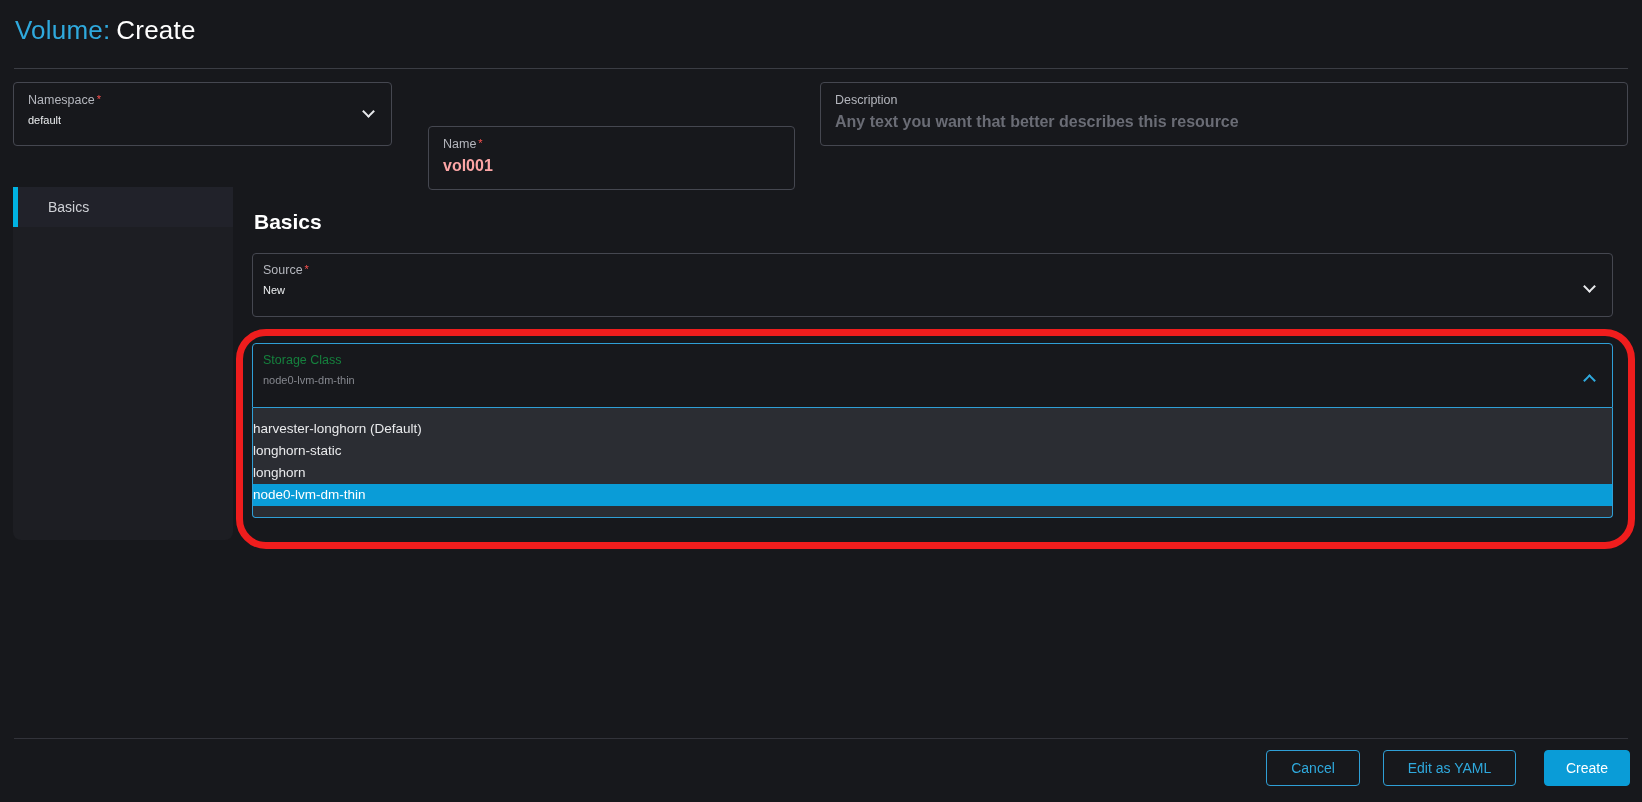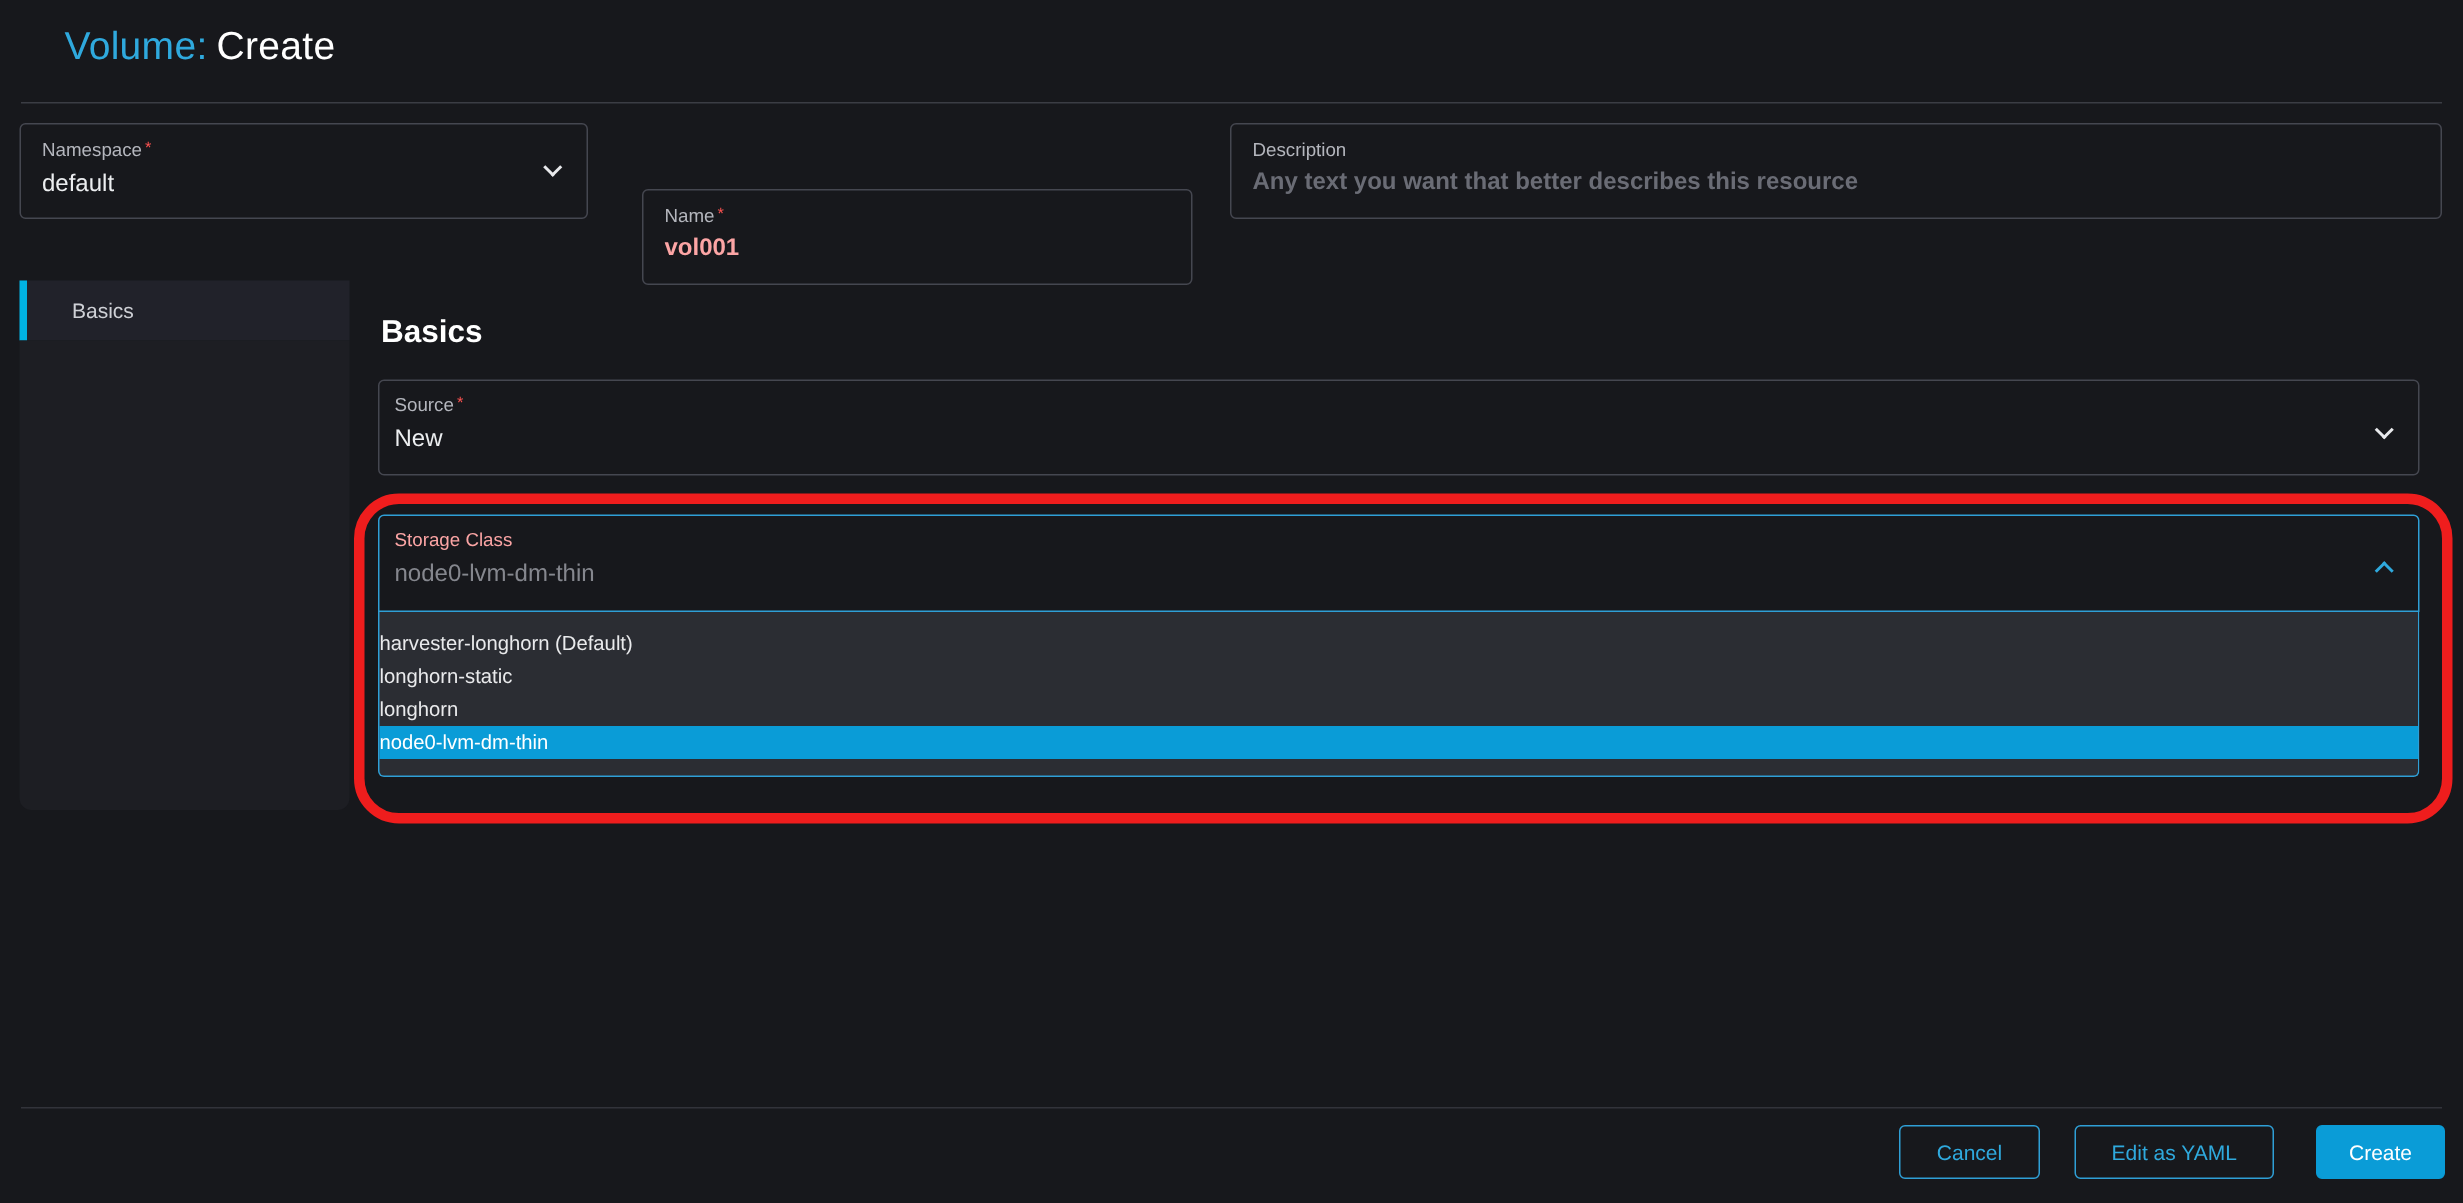--- a/index.html
+++ b/index.html
@@ -5,35 +5,35 @@
   * { margin:0; padding:0; box-sizing:border-box; }
   html,body { background:#101116; }
   .page {
     position:relative; width:1642px; height:802px;
     background:#17181c; overflow:hidden;
     font-family:"Liberation Sans", sans-serif;
     color:#eceef0;
   }
   
   .page-title { position:absolute; left:15px; top:15px; font-size:26px; font-weight:500; color:#ffffff; letter-spacing:.2px; }
-  .page-title .res { color:#2fa9dd; margin-right:6px;margin-left:28px; }
+  .page-title .res { color:#2fa9dd; margin-right:6px; }
   .top-divider { position:absolute; left:14px; width:1614px; top:68px; height:1px; background:#3b3d44; }
 
   
   .field {
     position:absolute; top:82px; height:64px;
     border:1px solid #454750; border-radius:4px;
     padding:10px 14px; background:transparent;
   }
   .f-namespace { left:13px;  width:379px; }
   .f-name      { left:428px; width:367px;margin-top:44px; }
   .f-desc      { left:820px; width:808px; }
   .lbl { font-size:12.5px; color:#b4b6bd; }
   .req { color:#fb5250; font-size:11px; vertical-align:top; margin-left:2px; }
-  .val { font-size:16px; color:#eceef0; margin-top:7px; }
+  .val { font-size:11px; color:#eceef0; margin-top:7px; }
   .txt-input {
     display:block; width:95%; margin-top:6px;
     background:transparent; border:none; outline:none;
     font-family:inherit; font-size:16px; color:#fca5a5;font-weight:bold;
   }
   .txt-input::placeholder { color:#6a6c75; }
 
   
   .chev {
     position:absolute; width:9px; height:9px;
@@ -59,21 +59,21 @@
 
   .select-box {
     position:absolute; left:252px; width:1361px;
     border:1px solid #454750; border-radius:4px; padding:9px 10px;
   }
   .sel-source { top:253px; height:64px; }
   .sel-storage {
     top:343px; height:65px;
     border:1px solid #2f9fd6; border-radius:4px 4px 0 0;
   }
-  .sel-storage .lbl { color:#fca5a5; }
+  .sel-storage .lbl { color:#15803d; }
   .sel-storage .val { color:#85878e; }
 
   
   .dropdown {
     position:absolute; left:252px; top:408px; width:1361px; height:110px;
     background:#2b2d33;
     border:1px solid #2f9fd6; border-top:none;
     border-radius:0 0 4px 4px;
     padding:10px 0;
   }

